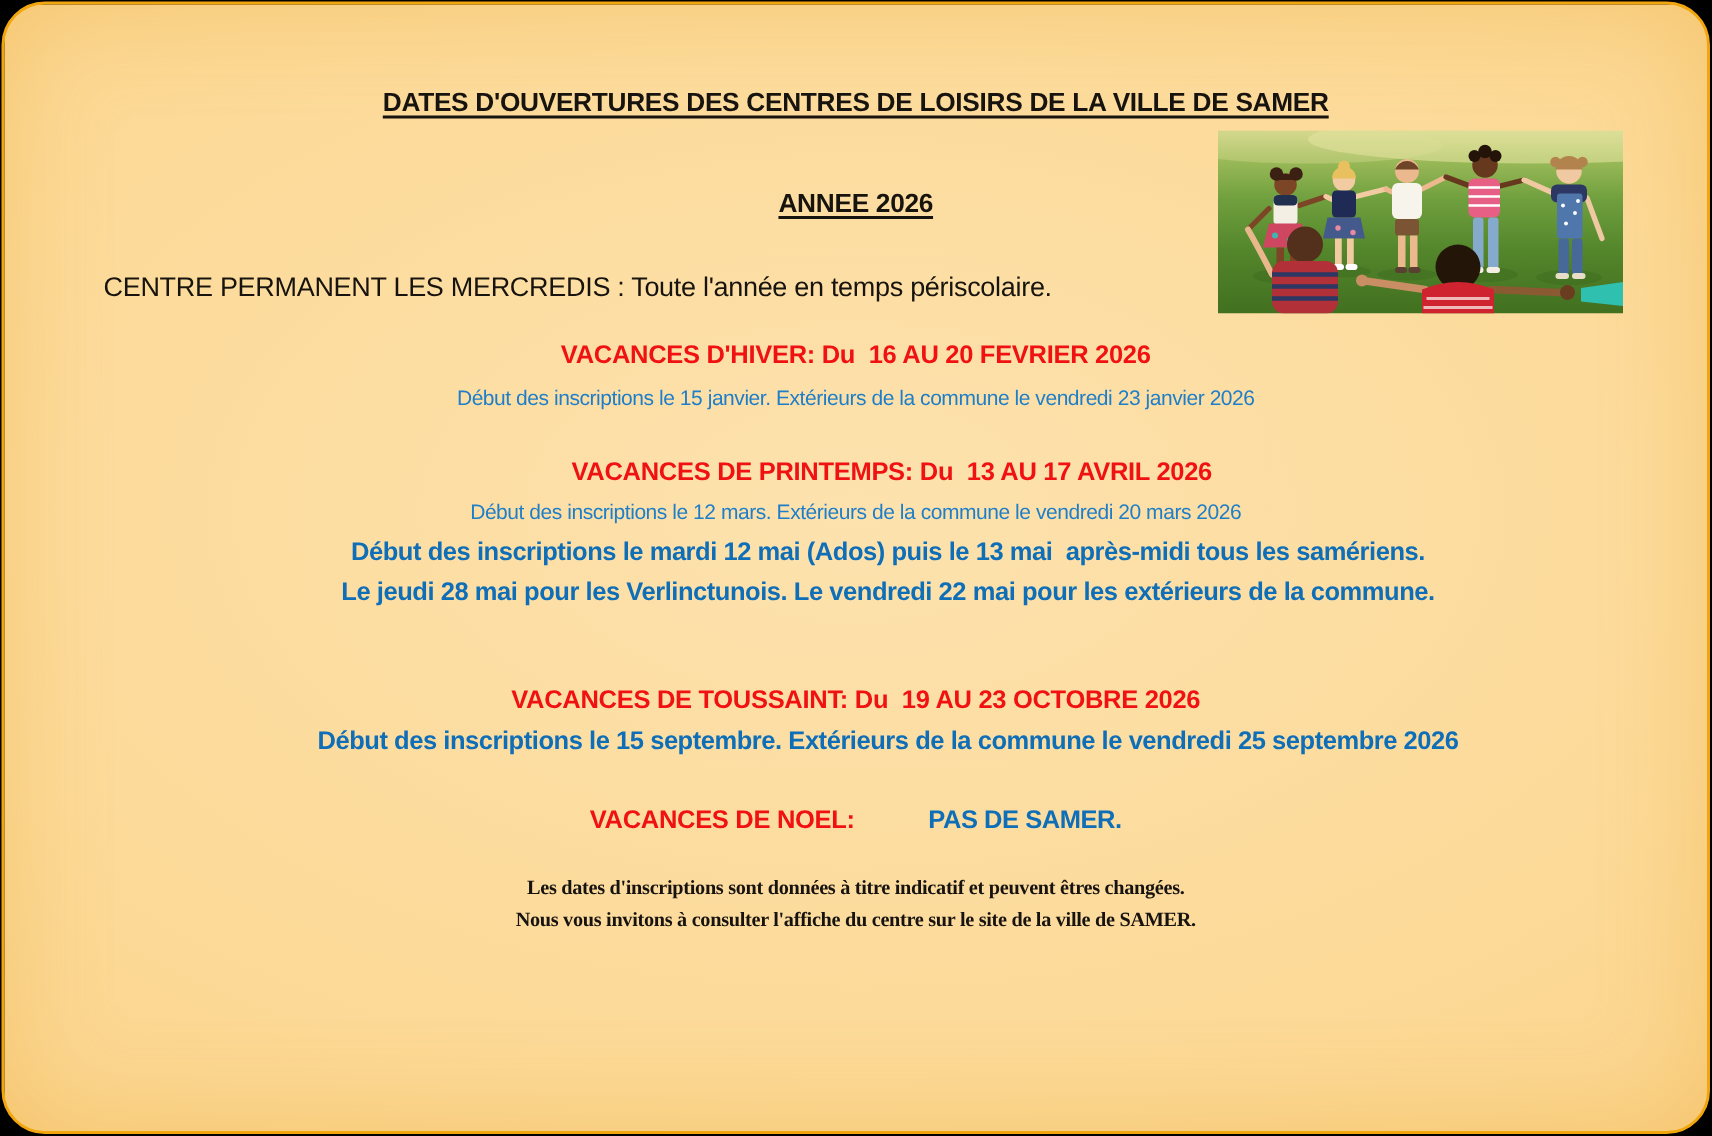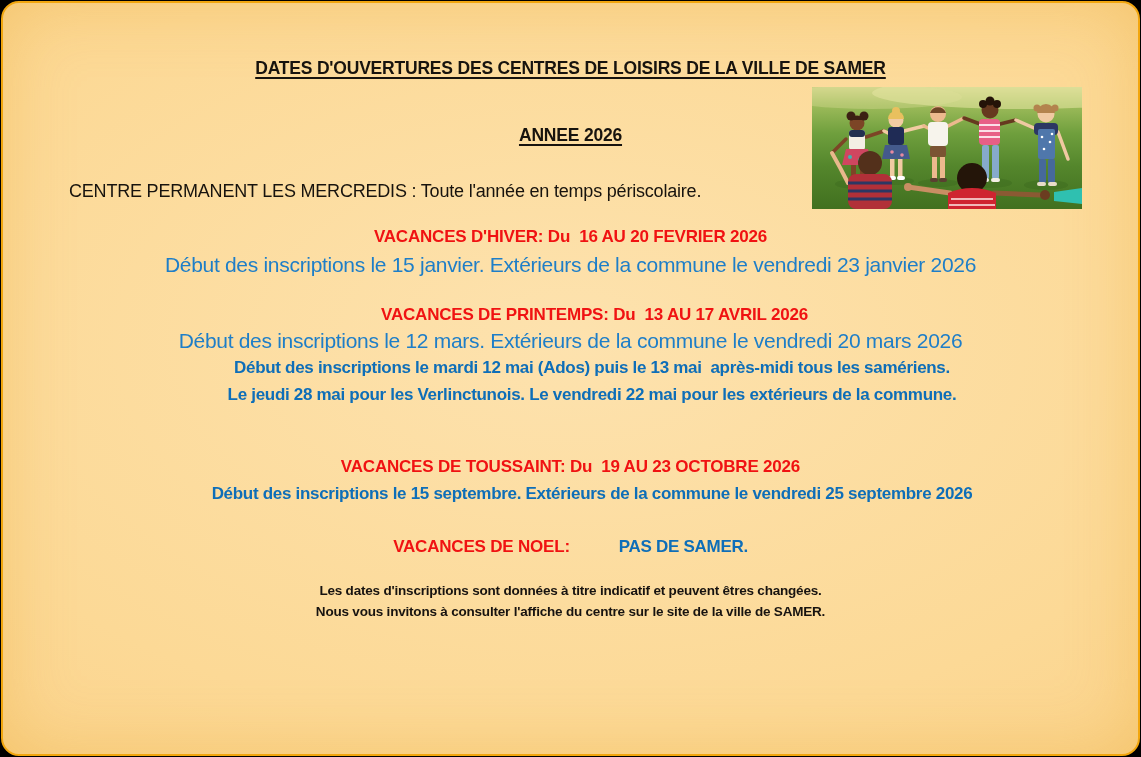--- a/index.html
+++ b/index.html
@@ -1,42 +1,42 @@
 <!DOCTYPE html>
 <html><head>
 <meta charset="utf-8">
 <style>
   html,body{margin:0;padding:0;background:#000;}
   body{width:1141px;height:757px;position:relative;overflow:hidden;
        font-family:"Liberation Sans", sans-serif;}
   .card{position:absolute;left:1px;top:1px;width:1135px;height:751px;
-        border-radius:18px;border:2px solid #f2a60e;
+        border-radius:29px;border:2px solid #f2a60e;
         background:radial-gradient(ellipse 115% 100% at 50% 45%, #fde2ae 0%, #fcd996 52%, #f9cc7f 100%);
         box-shadow:inset 0 0 70px rgba(232,158,30,.30);}
   .content{position:relative;width:100%;height:100%;padding-top:55px;box-sizing:border-box;}
   .line{text-align:center;line-height:22px;margin:0;}
   .title{font-weight:bold;font-size:17.5px;color:#17130e;line-height:20px;letter-spacing:-0.2px;}
   .u{text-decoration:underline;text-underline-offset:3px;text-decoration-thickness:1.5px;}
   .mt-year{margin-top:47px;}
   .permanent{text-align:left;padding-left:66px;margin-top:35px;font-size:18px;
              color:#17130e;line-height:22px;letter-spacing:-0.2px;}
   .red{color:#f01212;font-weight:bold;font-size:17px;white-space:pre-wrap;letter-spacing:-0.2px;}
-  .blue{color:#1e7ec8;font-size:21px;letter-spacing:-0.3px;white-space:pre-wrap;text-align:center;}
+  .blue{color:#1e7ec8;font-size:14px;letter-spacing:-0.3px;white-space:pre-wrap;text-align:center;}
   .blueb{color:#0e6eb8;font-weight:bold;font-size:17px;letter-spacing:-0.3px;white-space:pre-wrap;padding-left:43px;}
   .mt-h1{margin-top:24px;}
   .mt-b{margin-top:6px;}
   .mt-h2{margin-top:28px;padding-left:48px;}
   .mt-b2{margin-top:4px;}
   .mt-h3{margin-top:55px;}
   .mt-b3{margin-top:5px;}
   .mt-h4{margin-top:50px;}
   .mt-noel{margin-top:31px;}
   .noel-note{margin-left:6px;}
   .footer{margin-top:22px;text-align:center;font-weight:bold;font-size:13.5px;
-          color:#171310;line-height:21px;letter-spacing:-0.2px;}
+          color:#171310;line-height:21px;letter-spacing:-0.2px;font-family:Liberation Serif, serif;}
   .photo{position:absolute;top:84px;right:56px;width:270px;height:122px;display:block;}
 </style>
 </head>
 <body>
 
 <div class="card">
   <div class="content">
 
     <div class="line title"><span class="u">DATES D'OUVERTURES DES CENTRES DE LOISIRS DE LA VILLE DE SAMER</span></div>
 

